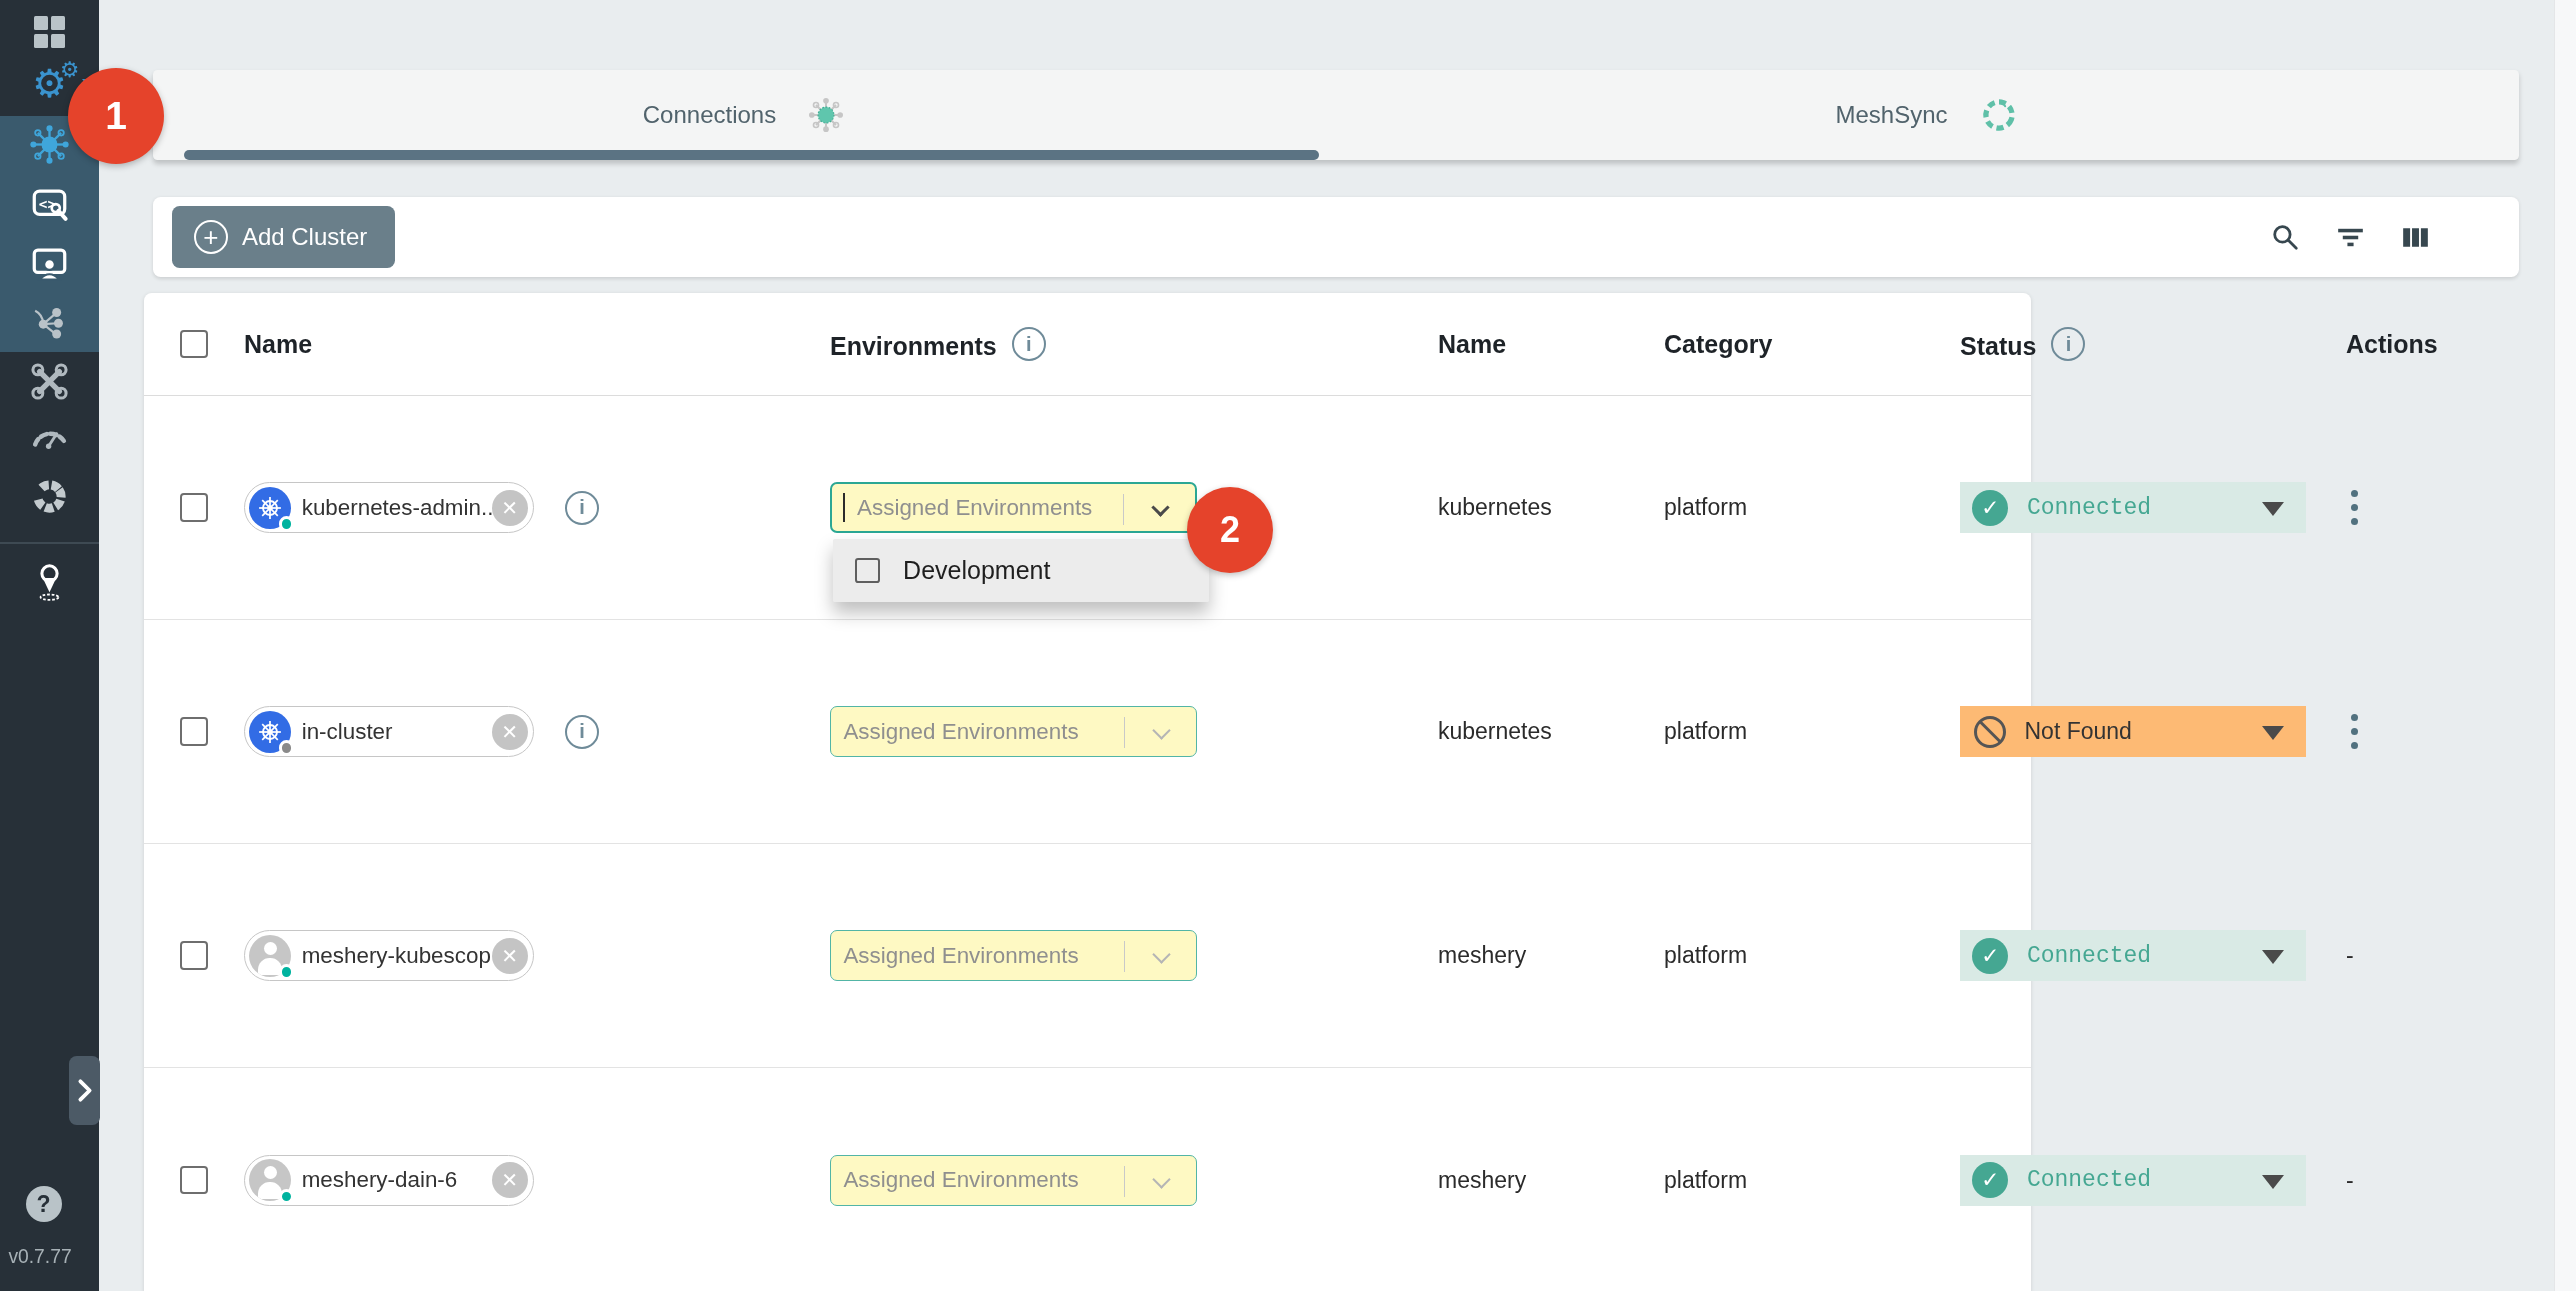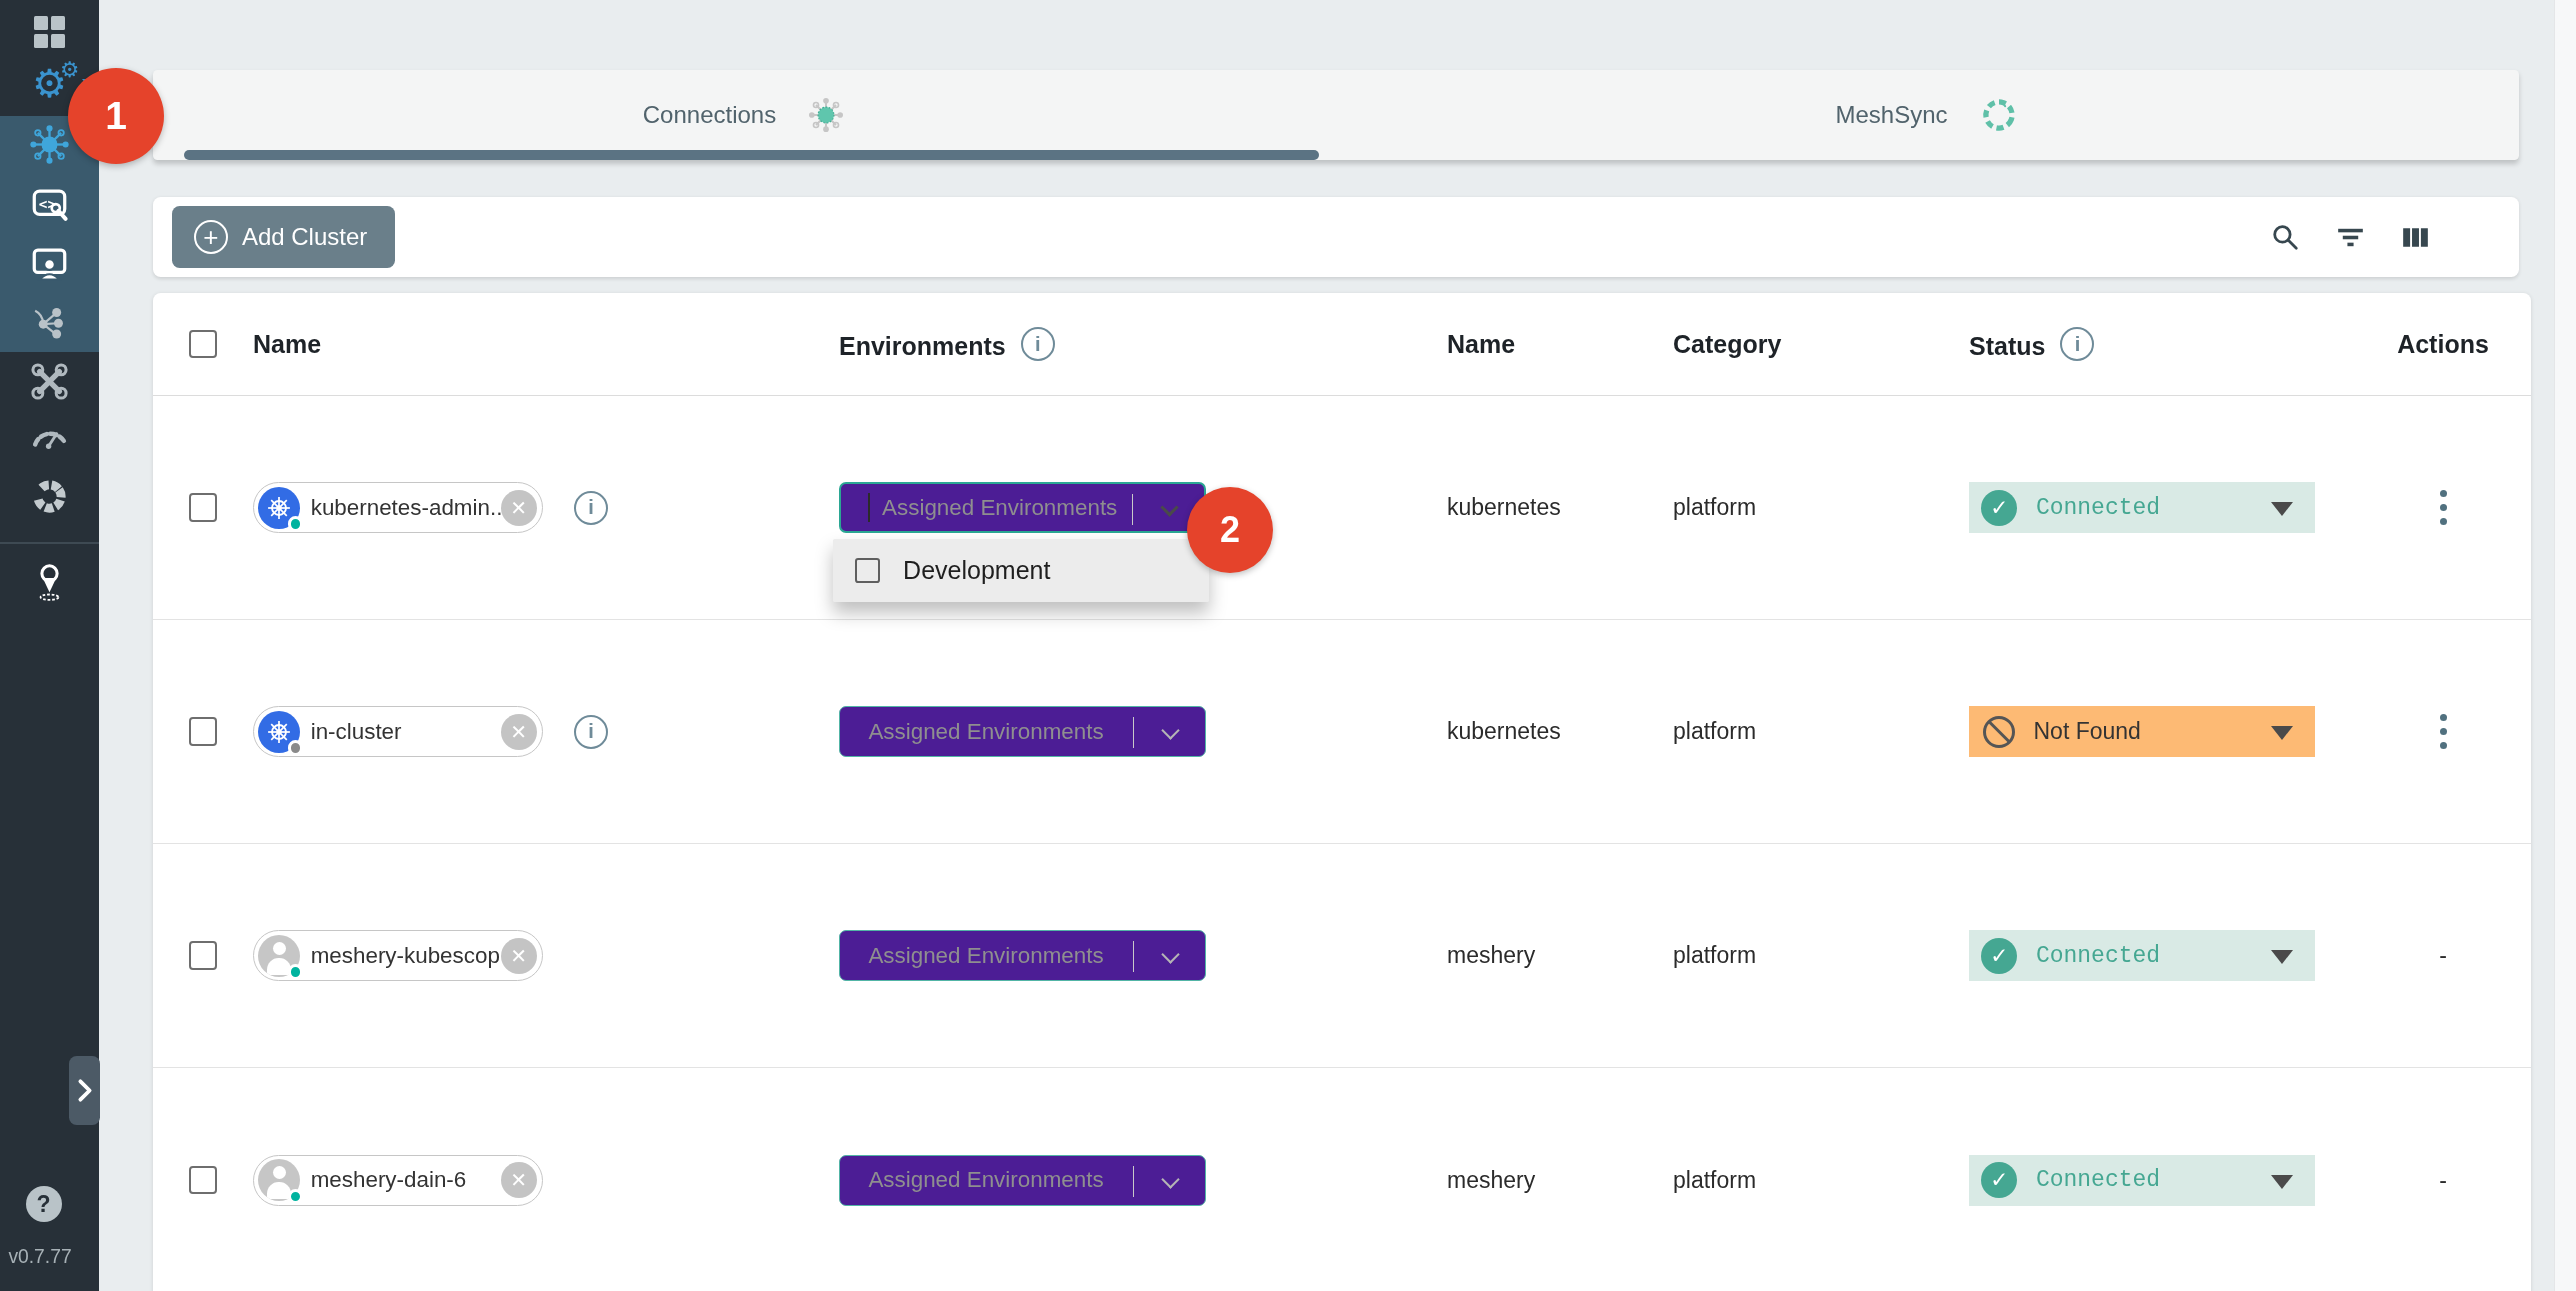--- a/index.html
+++ b/index.html
@@ -55,21 +55,21 @@
   .add-btn { position:absolute; left:19.3px; top:8.5px; height:62px; padding:0 28px 0 21.6px;
     background:#6a7f8a; border:none; border-radius:7.7px; color:#fff; font-size:24px;
     font-family:"Liberation Sans", sans-serif;
     display:flex; align-items:center; gap:14px; cursor:pointer; }
   .plus-circle { width:34px; height:34px; border:2.7px solid #fff; border-radius:50%;
     display:flex; align-items:center; justify-content:center; font-size:26px; line-height:26px; }
   .tool-icons { position:absolute; right:85px; top:21.6px; display:flex; gap:28px; }
   .tool-icons .ic { width:37px; height:37px; cursor:pointer; }
 
   
-  .table-card { position:absolute; left:153px; top:293px; width:2378px; height:998px;
+  .table-card { position:absolute; left:144px; top:293px; width:1887px; height:998px;
     background:#fff; border-radius:7.7px 7.7px 0 0; box-shadow:0 1.5px 4.6px rgba(0,0,0,.12); }
   .tr { display:grid; grid-template-columns:100px 586px 608px 226px 296px 386px 1fr;
     align-items:center; }
   .thead { height:103px; border-bottom:1.5px solid #dcdcdc; font-weight:bold;
     color:#1e2328; font-size:25px; }
   .row { height:224px; border-bottom:1.5px solid #e3e3e3; font-size:23px; color:#2b2b2b; }
   .cell-check { display:flex; justify-content:center; }
   .checkbox { width:28.6px; height:28.6px; border:2.3px solid #6e6e6e; border-radius:3.9px;
     background:#fff; cursor:pointer; }
   .hdr-group { display:inline-flex; align-items:flex-end; gap:15px; }
@@ -96,21 +96,21 @@
   .dot-teal { background:#00b39f; }
   .dot-gray { background:#8a8a8a; }
   .chip-label { flex:1; margin-left:10.8px; font-size:22.4px; color:#333;
     white-space:nowrap; overflow:hidden; }
   .chip-x { width:36px; height:36px; border-radius:50%; background:#c4c4c4; color:#fff;
     font-size:20px; display:flex; align-items:center; justify-content:center;
     margin-right:5.4px; flex:none; cursor:pointer; }
 
   
   .env-select { position:relative; width:367px; height:51px; border:1.9px solid #52b5a6;
-    border-radius:7px; background:#4c1d95; display:flex; align-items:center; cursor:text;padding-left:16px; }
+    border-radius:7px; background:#fef9c3; display:flex; align-items:center; cursor:text; }
   .env-select.focused { border:2.3px solid #2ba794; }
   .placeholder { margin-left:12.4px; font-size:22.4px; color:#8f8f8f; white-space:nowrap; }
   .text-caret { width:1.9px; height:29px; background:#2b2b2b; margin-left:10.8px; }
   .select-divider { position:absolute; right:71px; top:10px; width:1.5px; height:31px;
     background:#c9c9c9; }
   .chev { position:absolute; right:28px; top:17px; width:13px; height:13px;
     border-right:2.7px solid #b5b5b5; border-bottom:2.7px solid #b5b5b5;
     transform:rotate(45deg); cursor:pointer; }
   .chev.dark { border-color:#4a4a4a; border-width:3.1px; }
 

